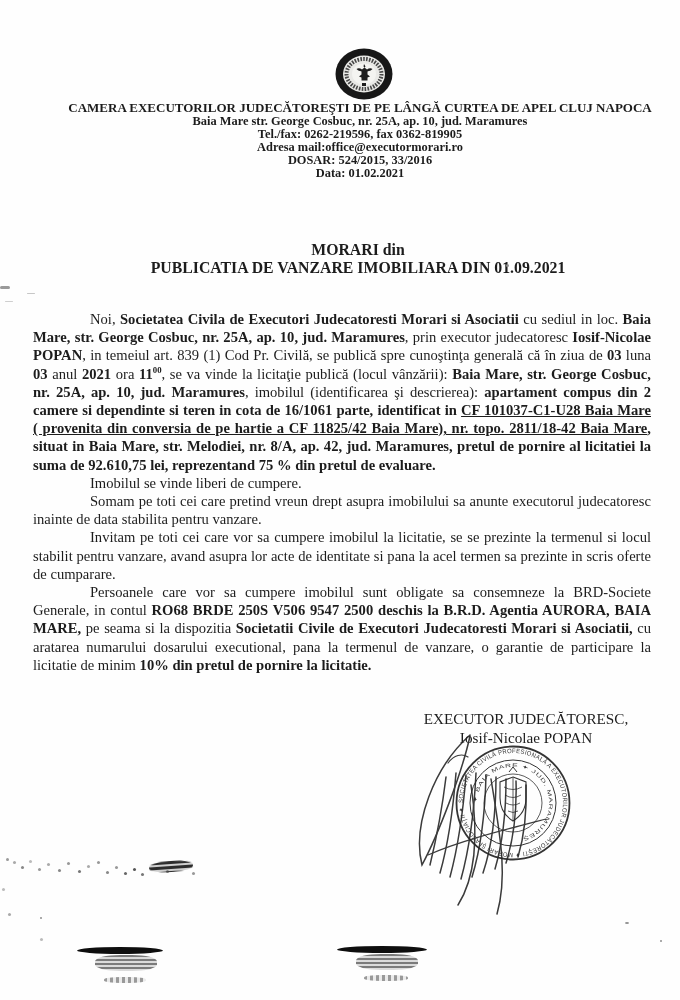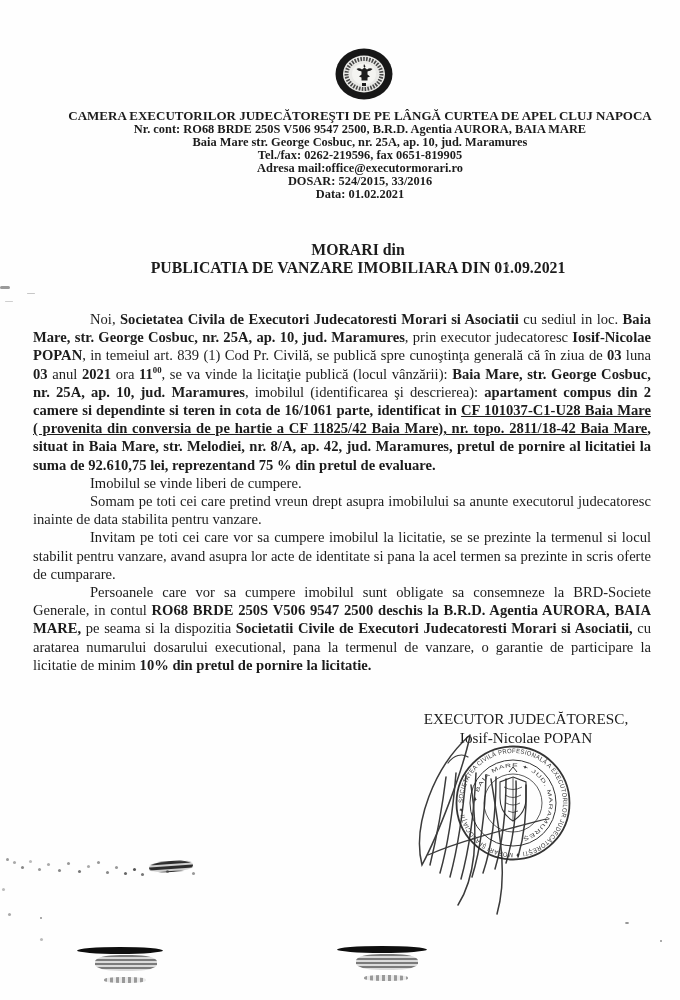--- a/index.html
+++ b/index.html
@@ -7,21 +7,21 @@
   .page{
     position:relative;width:680px;height:1000px;background:#fefefe;
     overflow:hidden;color:#1c1c1c;
   }
   
   .emblem-top{position:absolute;left:334px;top:47px;}
   .header-block{
     position:absolute;left:40px;top:101px;width:640px;
     text-align:center;font-weight:bold;
   }
-  .hl-lg{font-size:13px;line-height:13.5px;margin-top:8px;}
+  .hl-lg{font-size:13px;line-height:13.5px;}
   .hl-sm{font-size:12.4px;line-height:13px;}
   
   .title-block{
     position:absolute;left:38px;top:241px;width:640px;
     text-align:center;font-weight:bold;font-size:15.8px;line-height:17.5px;
   }
   
   .body-block{
     position:absolute;left:33px;top:310px;width:618px;
     font-size:14.6px;line-height:18.2px;text-align:justify;
@@ -78,23 +78,22 @@
     <ellipse cx="30" cy="27" rx="28.5" ry="25.5" fill="#171717"></ellipse>
     <ellipse cx="30" cy="27" rx="21" ry="18.5" fill="#e9e9e6"></ellipse>
     <ellipse cx="30" cy="27" rx="17.5" ry="15" fill="none" stroke="#2b2b2b" stroke-width="4" stroke-dasharray="1.6 1.3" opacity="0.85"></ellipse>
     <ellipse cx="30" cy="27" rx="12" ry="10.5" fill="#f4f4f1"></ellipse>
     <path fill="#1d1d1d" d="M30 17 l1.5 2.5 -1 1 2.5 2 c2-1.5 4-1.5 5.5-.5 -1.5 1.5 -3 2 -5 2.5 l0 3 2.5 2 -2.5 1 0 3 -6 0 0-3 -2.5-1 2.5-2 0-3 c-2-.5-3.5-1-5-2.5 1.5-1 3.5-1 5.5.5 l2.5-2 -1-1 z"></path>
     <rect x="28" y="36" width="4" height="3" fill="#1d1d1d"></rect>
   </svg>
 
   <div class="header-block">
     <div class="hl-lg">CAMERA EXECUTORILOR JUDECĂTOREŞTI DE PE LÂNGĂ CURTEA DE APEL CLUJ NAPOCA</div>
-    <div class="hl-sm">Nr. cont: RO68 BRDE 250S V506 9547 2500, B.R.D. Agentia AURORA, BAIA MARE</div>
     <div class="hl-sm">Baia Mare str. George Cosbuc, nr. 25A, ap. 10, jud. Maramures</div>
-    <div class="hl-sm">Tel./fax: 0262-219596, fax 0651-819905</div>
+    <div class="hl-sm">Tel./fax: 0262-219596, fax 0362-819905</div>
     <div class="hl-sm">Adresa mail:office@executormorari.ro</div>
     <div class="hl-sm">DOSAR: 524/2015, 33/2016</div>
     <div class="hl-sm">Data: 01.02.2021</div>
   </div>
 
   <div class="title-block">
     <div>MORARI din</div>
     <div>PUBLICATIA DE VANZARE IMOBILIARA DIN 01.09.2021</div>
   </div>
 

